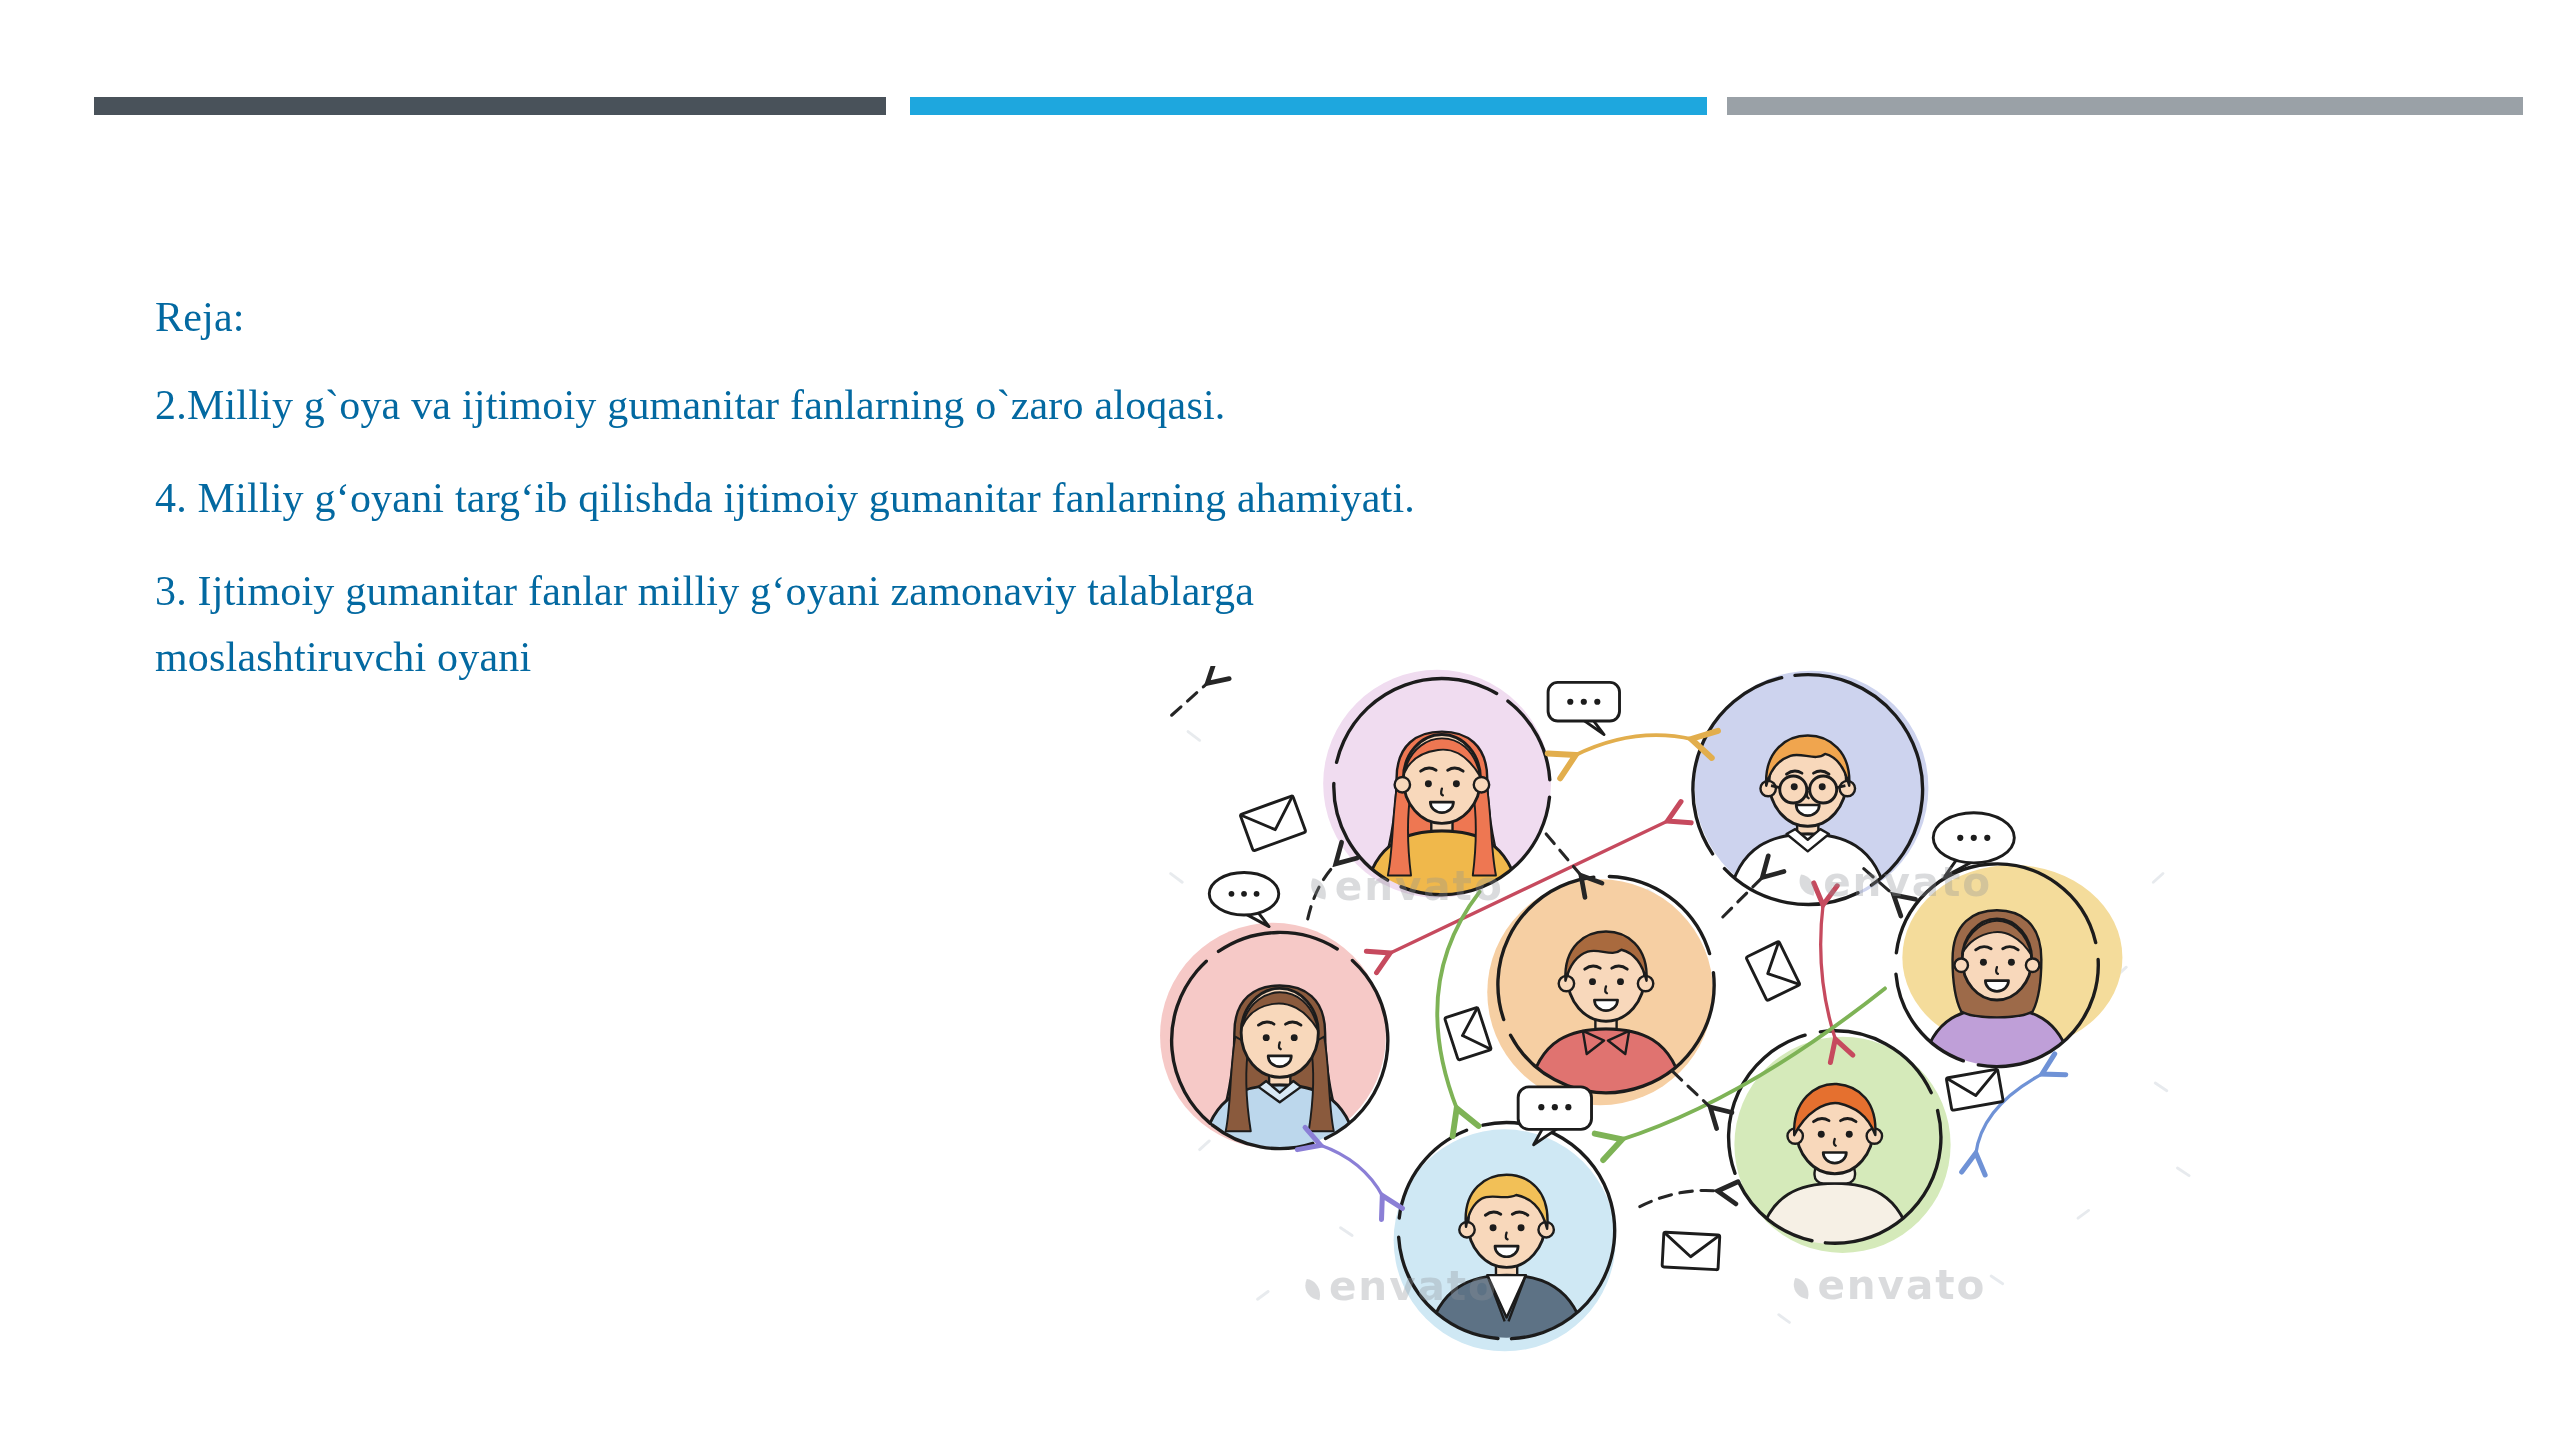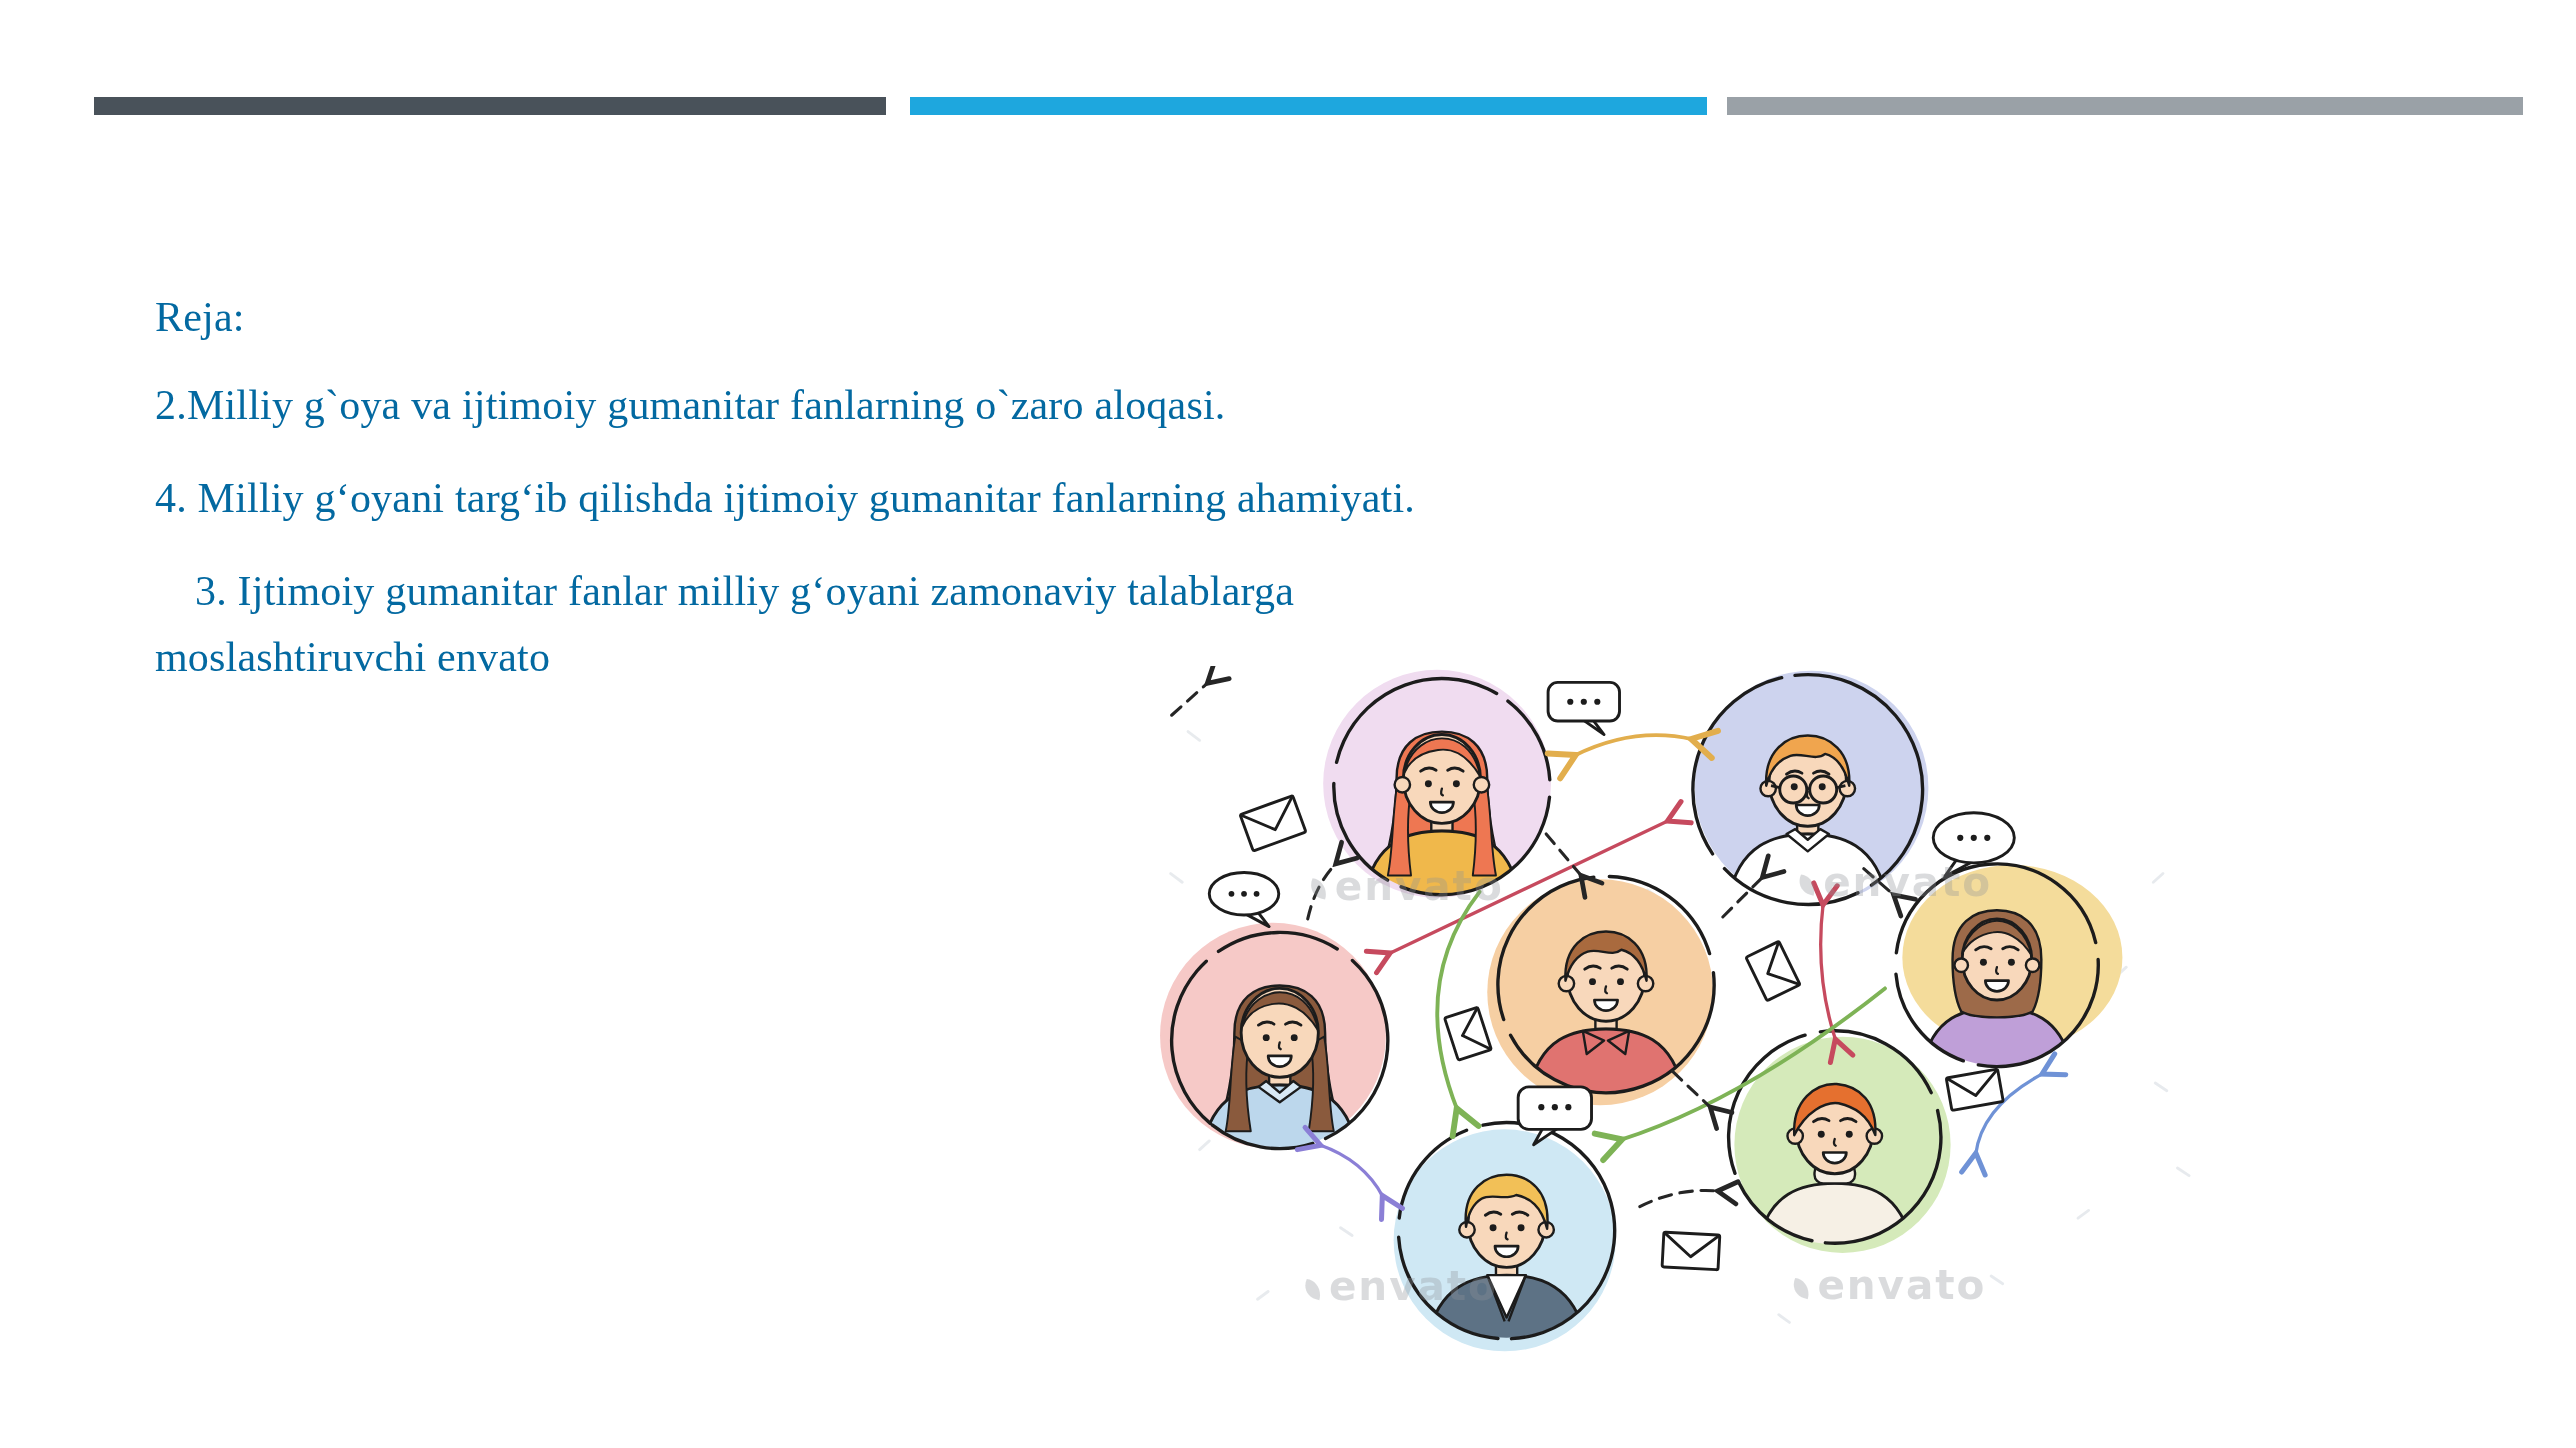--- a/index.html
+++ b/index.html
@@ -7,42 +7,42 @@
          font-family:"Liberation Serif","DejaVu Serif",serif;}
   .bar{position:absolute;top:97px;height:18.4px;}
   .bar.dark{left:94px;width:792px;background:#49525a;}
   .bar.blue{left:910px;width:797px;background:#1ea7de;}
   .bar.gray{left:1727px;width:796px;background:#9aa1a7;}
   .txt{position:absolute;left:155px;font-size:42px;line-height:1.15;color:#0369a1;
        white-space:nowrap;letter-spacing:0.2px;}
   .t-heading{top:293px;}
   .t-l1{top:381px;}
   .t-l2{top:474px;}
-  .t-l3{top:567px;margin-left:40px;}
+  .t-l3{top:567px;}
   .t-l4{top:633px;}
   .illus{position:absolute;left:1149px;top:666px;width:1053px;height:695px;}
   .sketch{fill:none;stroke:#1c1c1c;stroke-width:3.5;stroke-linecap:round;}
   .wm{opacity:.32;}
   .wm text{font-family:"DejaVu Sans","Liberation Sans",sans-serif;font-weight:bold;
            font-size:42px;letter-spacing:2px;fill:#8f9398;}
 </style>
 </head>
 <body>
 
 <div class="slide">
 
   <div class="bar dark"></div>
   <div class="bar blue"></div>
   <div class="bar gray"></div>
 
   <div class="txt t-heading">Reja:</div>
   <div class="txt t-l1">2.Milliy g`oya va ijtimoiy gumanitar fanlarning o`zaro aloqasi.</div>
   <div class="txt t-l2">4. Milliy g‘oyani targ‘ib qilishda ijtimoiy gumanitar fanlarning ahamiyati.</div>
   <div class="txt t-l3">3. Ijtimoiy gumanitar fanlar milliy g‘oyani zamonaviy talablarga</div>
-  <div class="txt t-l4">moslashtiruvchi envato</div>
+  <div class="txt t-l4">moslashtiruvchi oyani</div>
 
   <svg class="illus" viewBox="1190 690 1090 720" xmlns="http://www.w3.org/2000/svg">
     <defs>
       <clipPath id="cR112">
           <circle cx="0" cy="0" r="111"></circle>
         </clipPath>
       <clipPath id="cR118">
           <circle cx="0" cy="0" r="118"></circle>
         </clipPath>
       <clipPath id="cR105">

